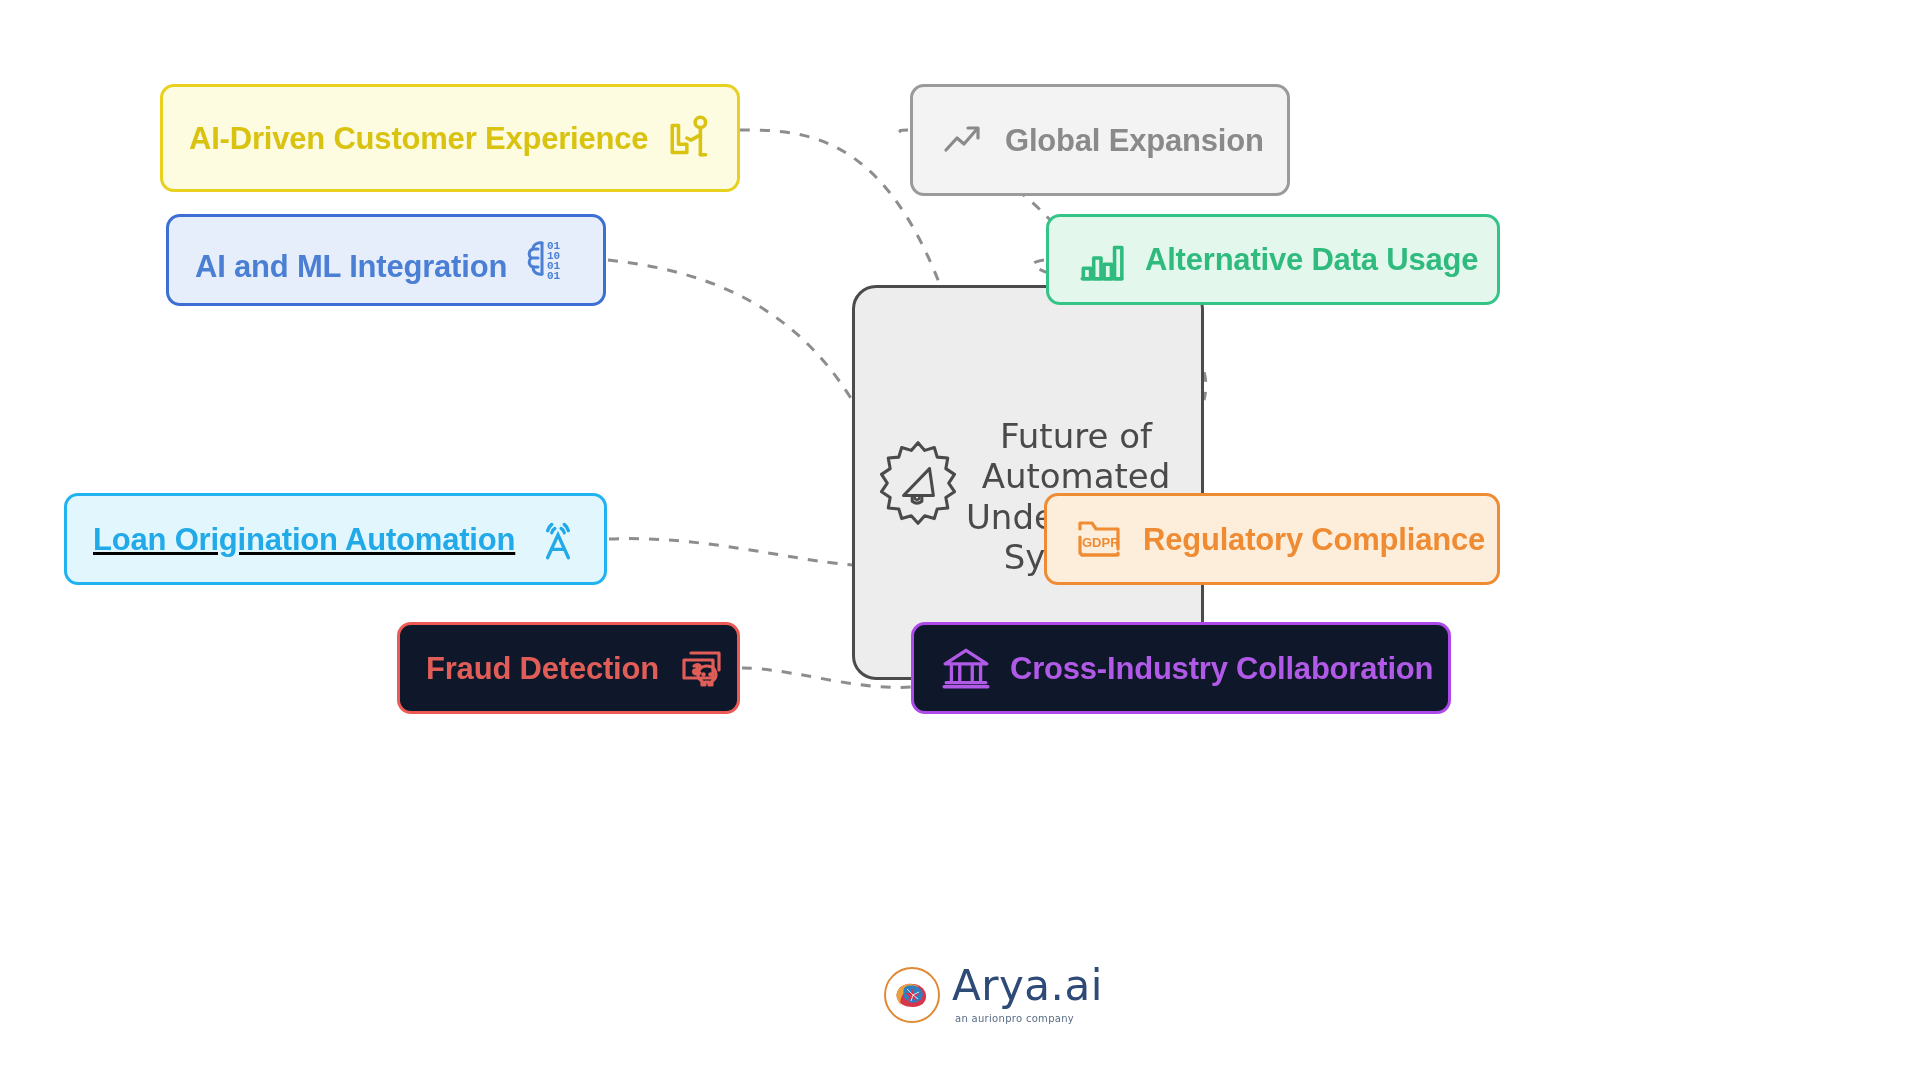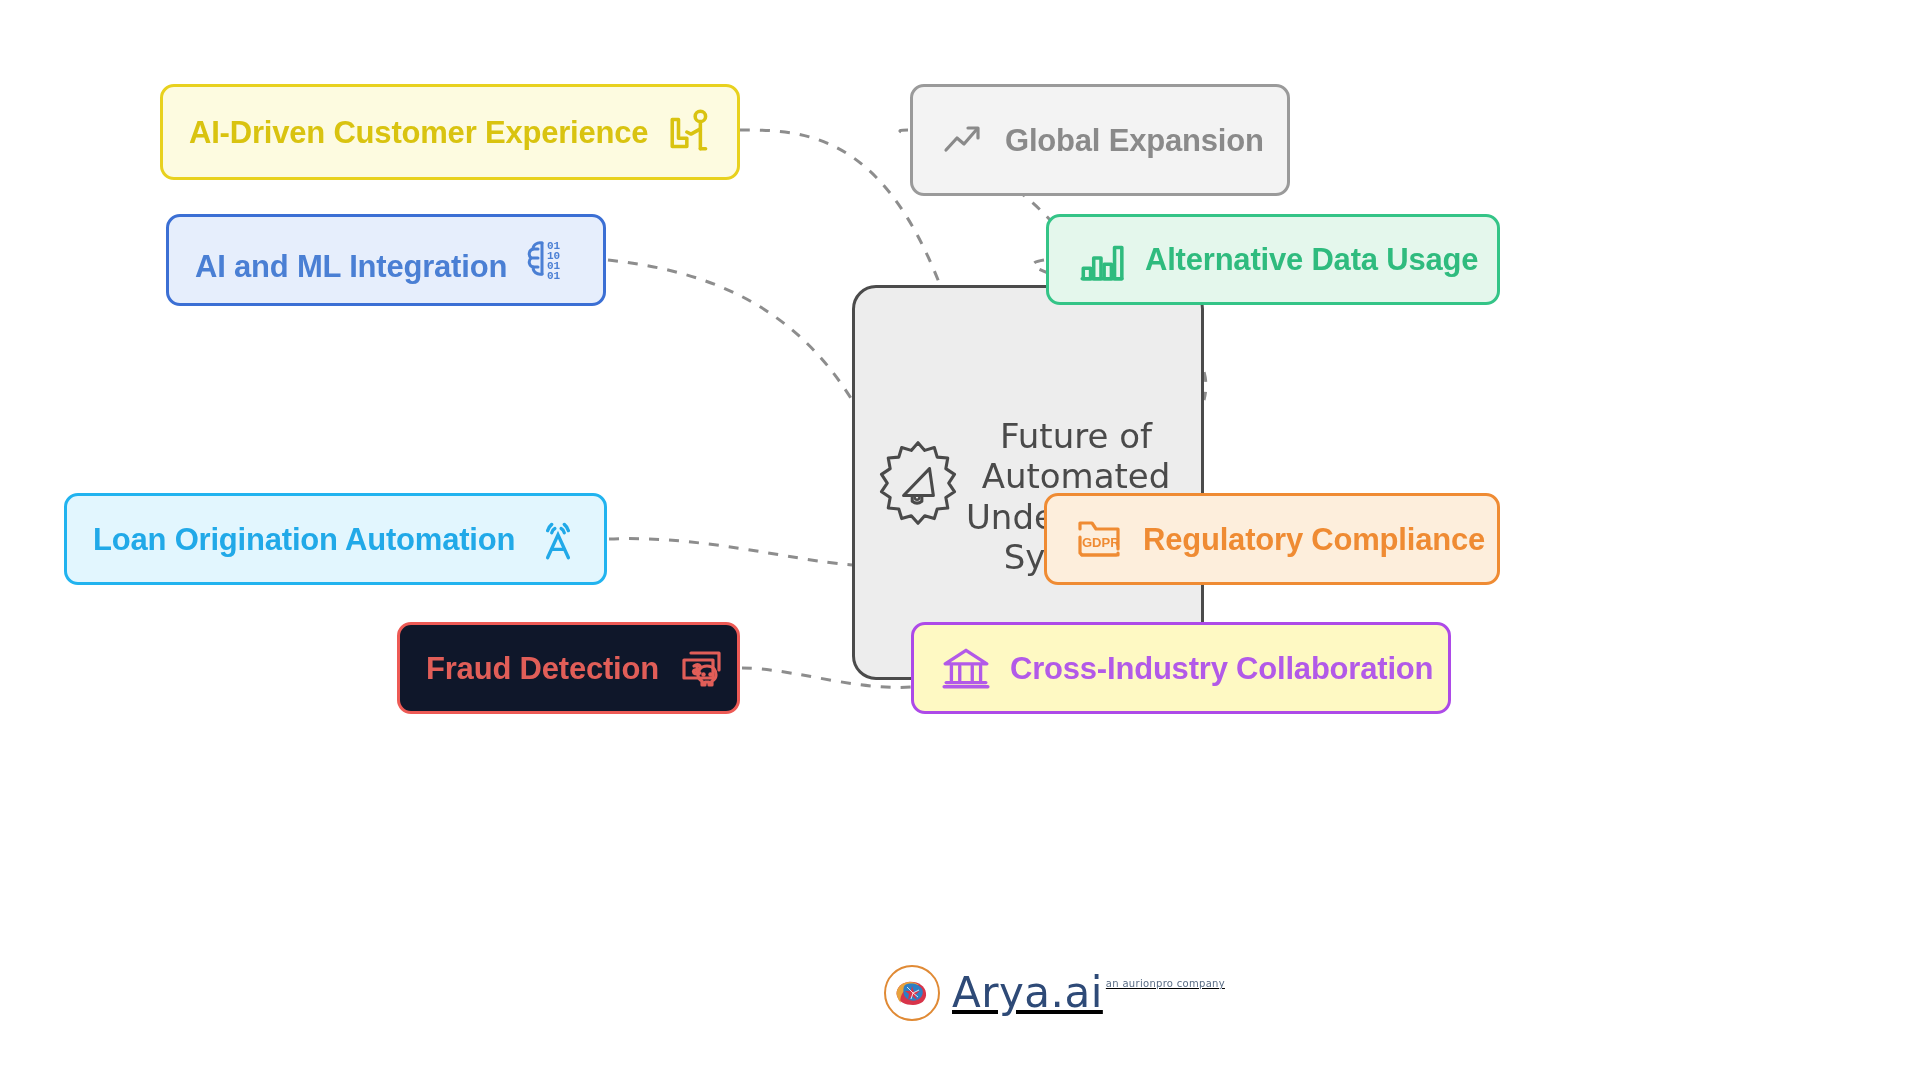--- a/index.html
+++ b/index.html
@@ -80,21 +80,21 @@
     align-items: center;
     gap: 12px;
   }
   #logo .mark {
     width: 56px; height: 56px;
     border: 2px solid #e08a35;
     border-radius: 50%;
     display: flex; align-items: center; justify-content: center;
     flex: 0 0 auto;
   }
-  #logo .wordmark { display: flex; flex-direction: row; text-decoration: underline; }
+  #logo .wordmark { display: flex; flex-direction: column; }
   #logo .brand {
     font-size: 42px;
     color: #2e4a77;
     font-family: "DejaVu Sans", sans-serif;
     letter-spacing: 0.5px;
     line-height: 1;
   }
   #logo .tagline {
     font-size: 10px;
     color: #5a6d85;
@@ -132,21 +132,21 @@
       </svg>
     </span>
     <div class="ctitle">
       <div>Future of</div>
       <div>Automated</div>
       <div>Underwriting</div>
       <div>Systems</div>
     </div>
   </div>
 
-  <div class="node icon-right" style="left:160px; top:84px; width:580px; height:96px; background:#fdfbe0; border-color:#e8d11e;">
+  <div class="node icon-right" style="left:160px; top:84px; width:580px; height:108px; background:#fdfbe0; border-color:#e8d11e;">
     <span class="label" style="color:#d9c310;">AI-Driven Customer Experience</span>
     <span class="ico">
       <svg width="50" height="50" viewBox="0 0 48 48" fill="none" stroke="#d9c310" stroke-width="3.4" stroke-linejoin="round" stroke-linecap="round">
         <path d="M6 12 L6 38 L20 38 L20 30 L12 30 L12 12 Z"></path>
         <circle cx="33" cy="9" r="5"></circle>
         <path d="M33 15 L33 40"></path>
         <path d="M33 21 L24 26 L20 24"></path>
         <path d="M33 40 L38 40"></path>
       </svg>
     </span>
@@ -162,21 +162,21 @@
         <g stroke-width="3.6" font-family="'Liberation Mono', monospace">
           <text x="22" y="13" font-size="11" fill="#4a7fd4" stroke="none" font-weight="bold">01</text>
           <text x="22" y="23" font-size="11" fill="#4a7fd4" stroke="none" font-weight="bold">10</text>
           <text x="22" y="33" font-size="11" fill="#4a7fd4" stroke="none" font-weight="bold">01</text>
           <text x="22" y="43" font-size="11" fill="#4a7fd4" stroke="none" font-weight="bold">01</text>
         </g>
       </svg>
     </span>
   </div>
 
-  <div class="node icon-right" style="left:64px; top:493px; width:543px; height:92px; background:#e2f6fe; border-color:#21b3ef;">
+  <div class="node icon-right" style="left:64px; top:493px; width:543px; height:92px; background:#e2f6fe; border-color:#21b3ef;text-decoration:underline;">
     <span class="label" style="color:#21a9e8;">Loan Origination Automation</span>
     <span class="ico">
       <svg width="50" height="50" viewBox="0 0 48 48" fill="none" stroke="#21a9e8" stroke-width="3.2" stroke-linecap="round">
         <path d="M14 16 A12 12 0 0 1 18 10"></path>
         <path d="M18 18 A6 6 0 0 1 21 14"></path>
         <path d="M34 16 A12 12 0 0 0 30 10"></path>
         <path d="M30 18 A6 6 0 0 0 27 14"></path>
         <path d="M14 42 L24 20 L34 42"></path>
         <path d="M18 34 L30 34"></path>
       </svg>
@@ -225,21 +225,21 @@
       <svg width="52" height="50" viewBox="0 0 52 48" fill="none" stroke="#ef8b33" stroke-width="3.2" stroke-linejoin="round" stroke-linecap="round">
         <path d="M7 14 L7 8 L19 8 L23 14 L45 14 L45 34"></path>
         <path d="M7 22 L7 38 M45 38 L45 40 L9 40 L7 38"></path>
         <path d="M9 40 L43 40"></path>
         <text x="9" y="32" font-size="13" fill="#ef8b33" stroke="none" font-weight="bold" font-family="'Liberation Sans', sans-serif">GDPR</text>
       </svg>
     </span>
     <span class="label" style="color:#ef8b33;">Regulatory Compliance</span>
   </div>
 
-  <div class="node icon-left" style="left:911px; top:622px; width:540px; height:92px; background:#fef9c3; border-color:#ad4ae8;">
+  <div class="node icon-left" style="left:911px; top:622px; width:540px; height:92px; background:#0f172a; border-color:#ad4ae8;">
     <span class="ico">
       <svg width="52" height="50" viewBox="0 0 48 48" fill="none" stroke="#b25ae8" stroke-width="3.2" stroke-linejoin="round" stroke-linecap="round">
         <path d="M24 7 L44 20 L4 20 Z"></path>
         <path d="M10 22 L10 36 M18 22 L18 36 M30 22 L30 36 M38 22 L38 36"></path>
         <path d="M5 38 L43 38"></path>
         <path d="M3 42 L45 42"></path>
       </svg>
     </span>
     <span class="label" style="color:#b25ae8;">Cross-Industry Collaboration</span>
   </div>

